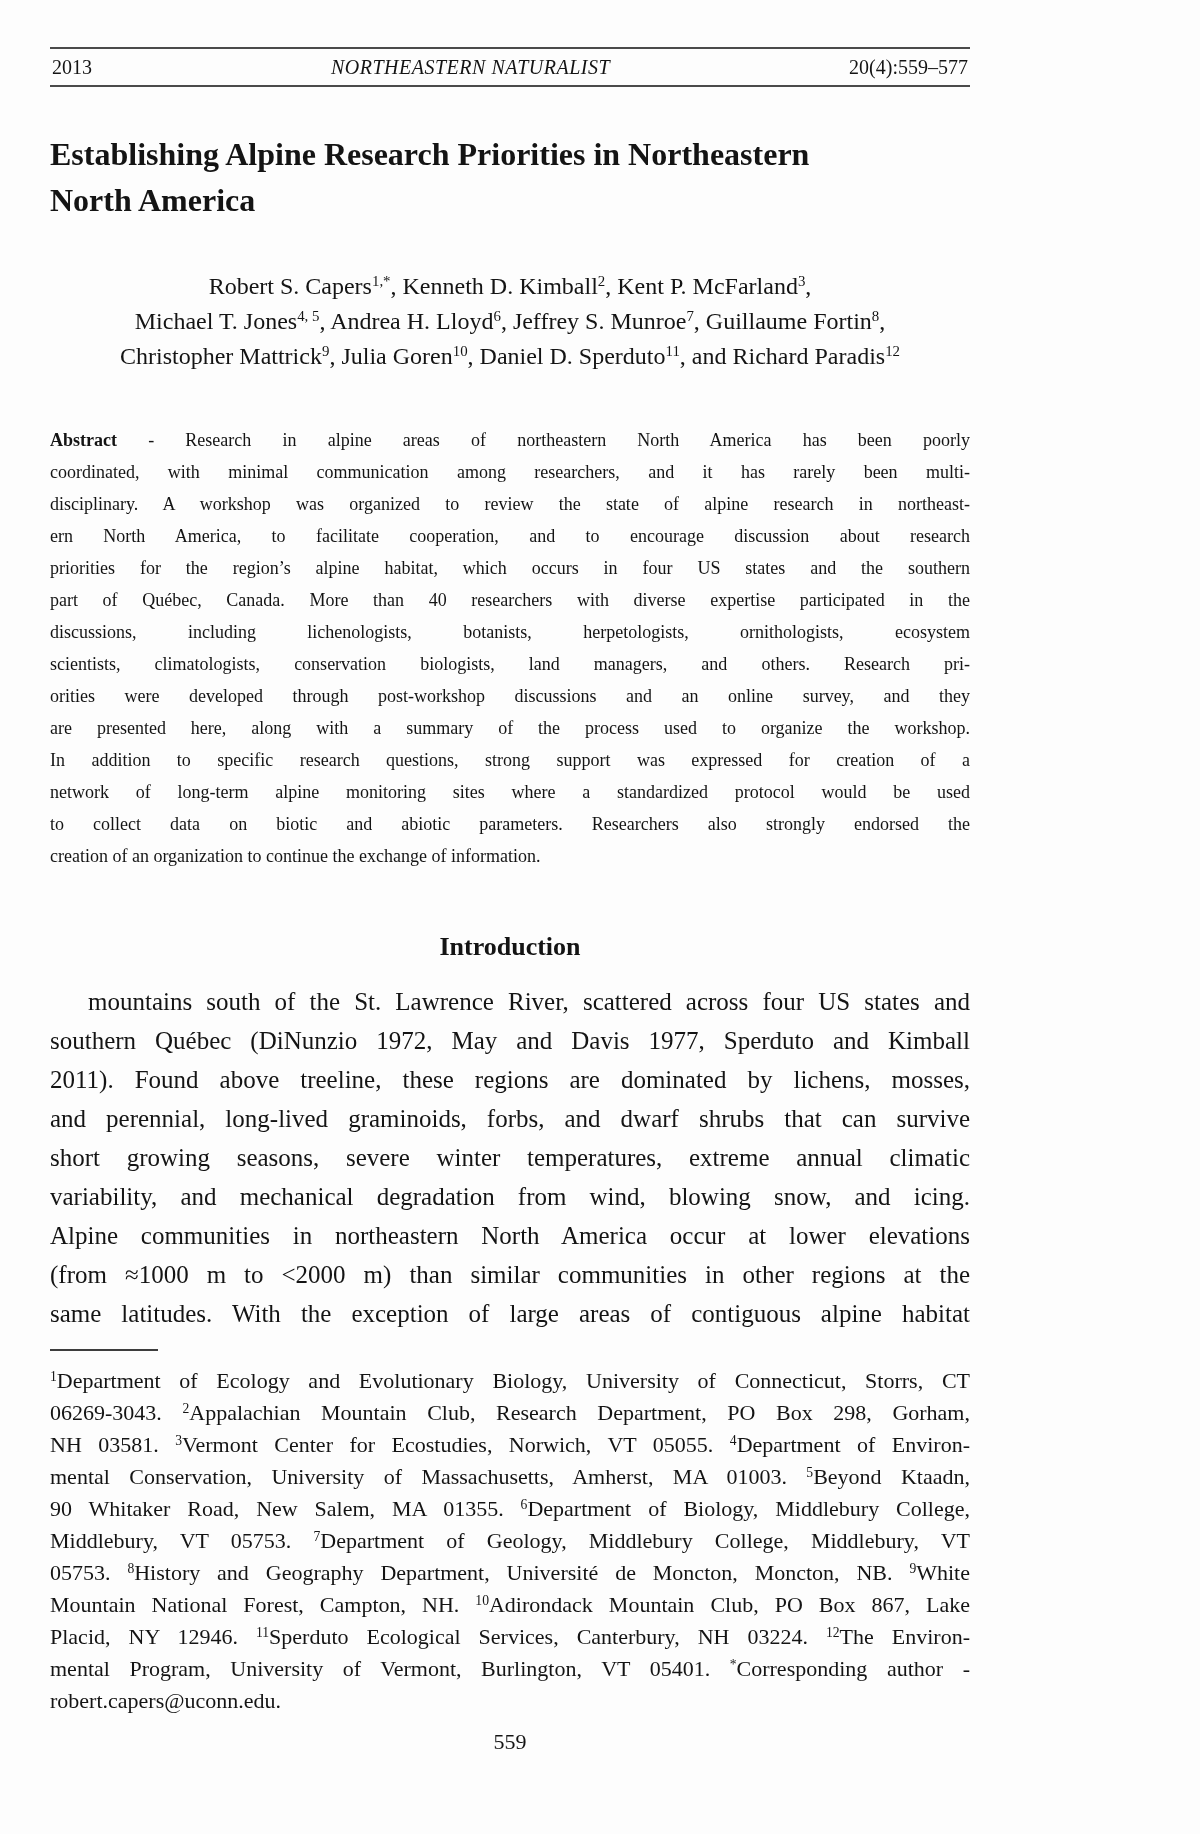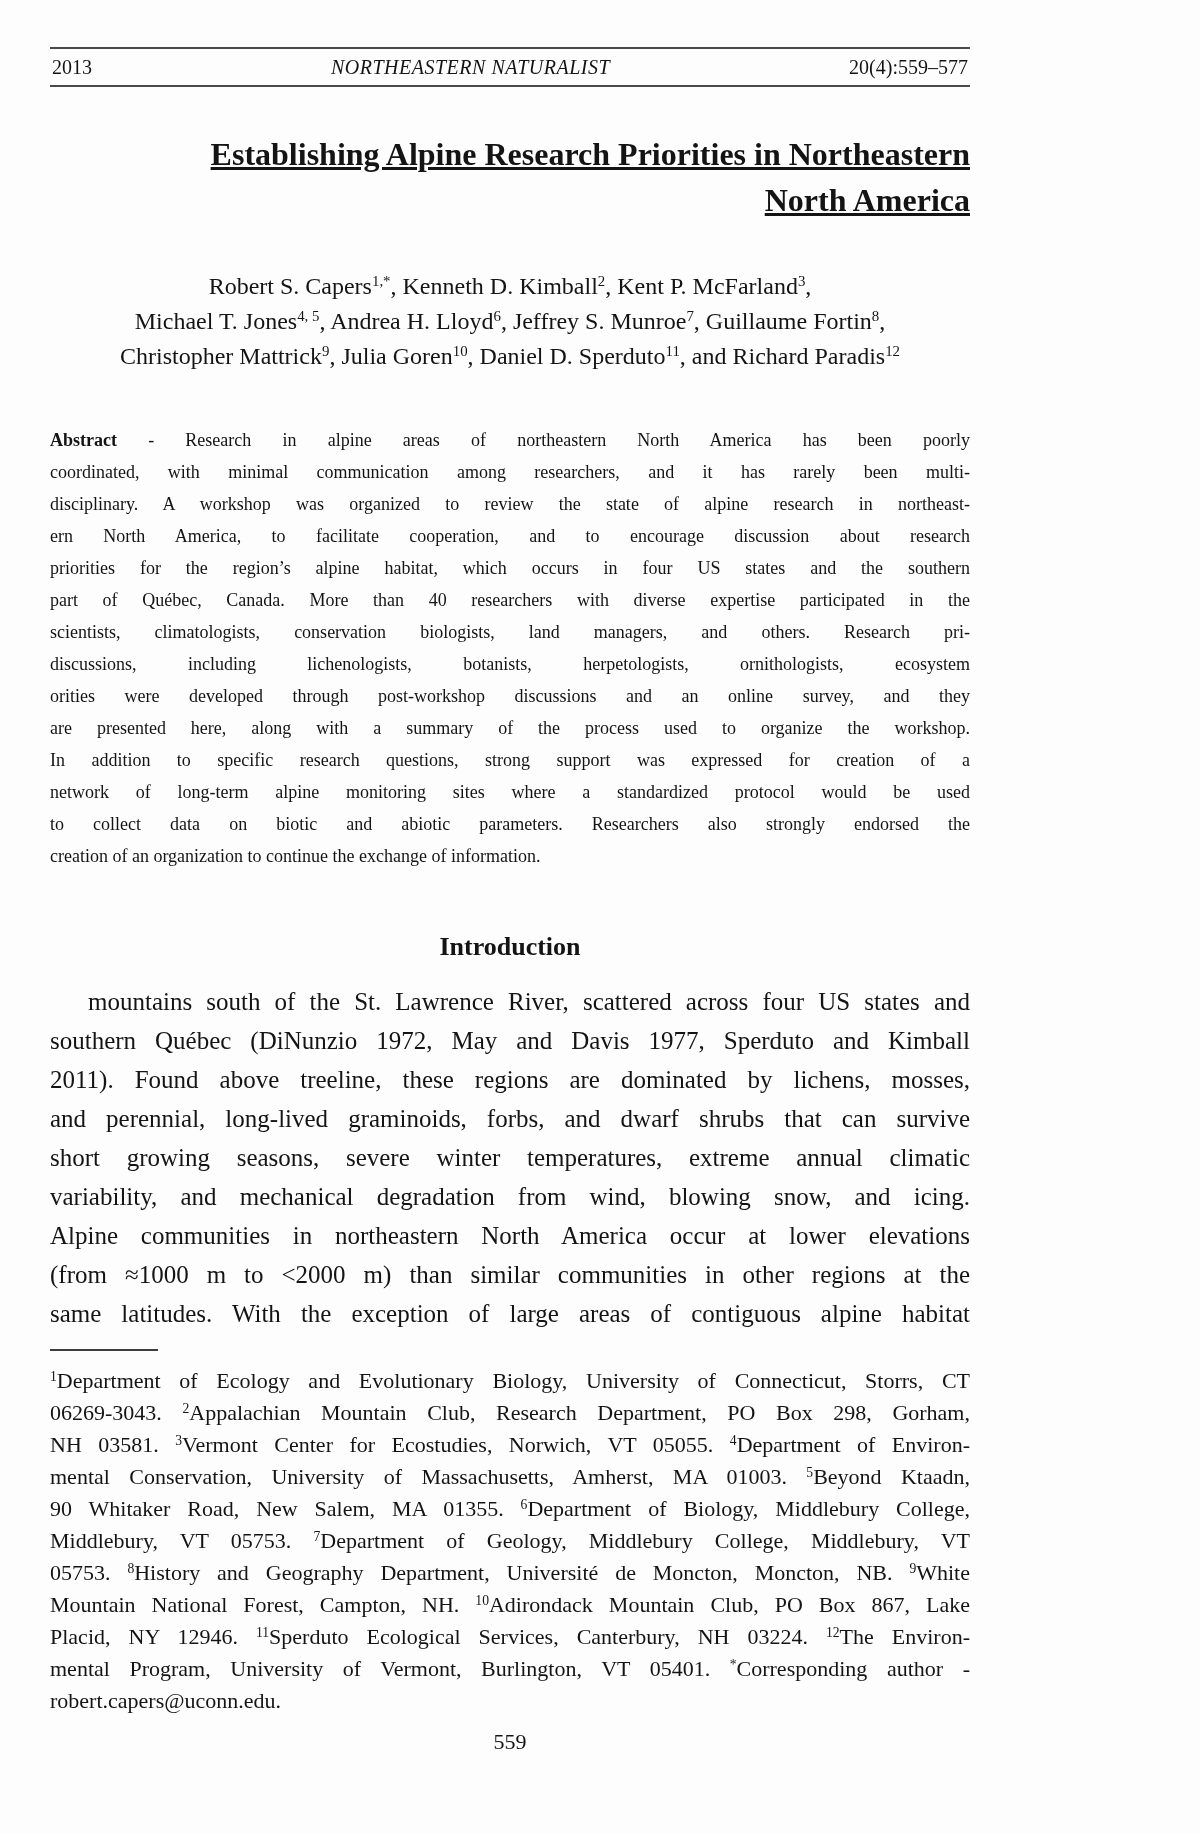--- a/index.html
+++ b/index.html
@@ -37,21 +37,21 @@
     padding: 7px 2px 6px 2px;
   }
   .running-head .journal { font-style: italic; letter-spacing: 0.5px; text-align: right; }
   
   .article-title {
     margin-top: 44px;
     font-size: 32px;
     font-weight: bold;
     line-height: 46px;
   }
-  .article-title .tline { text-align: right; text-decoration: underline; }
+  .article-title .tline { text-align: left; }
   .authors {
     margin-top: 46px;
     font-size: 24px;
     line-height: 35px;
   }
   .authors .tline { text-align: center; }
   
   .abstract {
     margin-top: 50px;
     font-size: 18px;
@@ -127,22 +127,22 @@
         <div class="tline">Christopher Mattrick<sup>9</sup>, Julia Goren<sup>10</sup>, Daniel D. Sperduto<sup>11</sup>, and Richard Paradis<sup>12</sup></div>
       </div>
 
     <div class="abstract justify">
         <div class="tline"><b>Abstract</b> - Research in alpine areas of northeastern North America has been poorly</div>
         <div class="tline">coordinated, with minimal communication among researchers, and it has rarely been multi-</div>
         <div class="tline">disciplinary. A workshop was organized to review the state of alpine research in northeast-</div>
         <div class="tline">ern North America, to facilitate cooperation, and to encourage discussion about research</div>
         <div class="tline">priorities for the region’s alpine habitat, which occurs in four US states and the southern</div>
         <div class="tline">part of Québec, Canada. More than 40 researchers with diverse expertise participated in the</div>
+        <div class="tline">discussions, including lichenologists, botanists, herpetologists, ornithologists, ecosystem</div>
         <div class="tline">scientists, climatologists, conservation biologists, land managers, and others. Research pri-</div>
-        <div class="tline">discussions, including lichenologists, botanists, herpetologists, ornithologists, ecosystem</div>
         <div class="tline">orities were developed through post-workshop discussions and an online survey, and they</div>
         <div class="tline">are presented here, along with a summary of the process used to organize the workshop.</div>
         <div class="tline">In addition to specific research questions, strong support was expressed for creation of a</div>
         <div class="tline">network of long-term alpine monitoring sites where a standardized protocol would be used</div>
         <div class="tline">to collect data on biotic and abiotic parameters. Researchers also strongly endorsed the</div>
         <div class="tline last-left">creation of an organization to continue the exchange of information.</div>
       </div>
 
     <div class="section-heading">Introduction</div>
 

